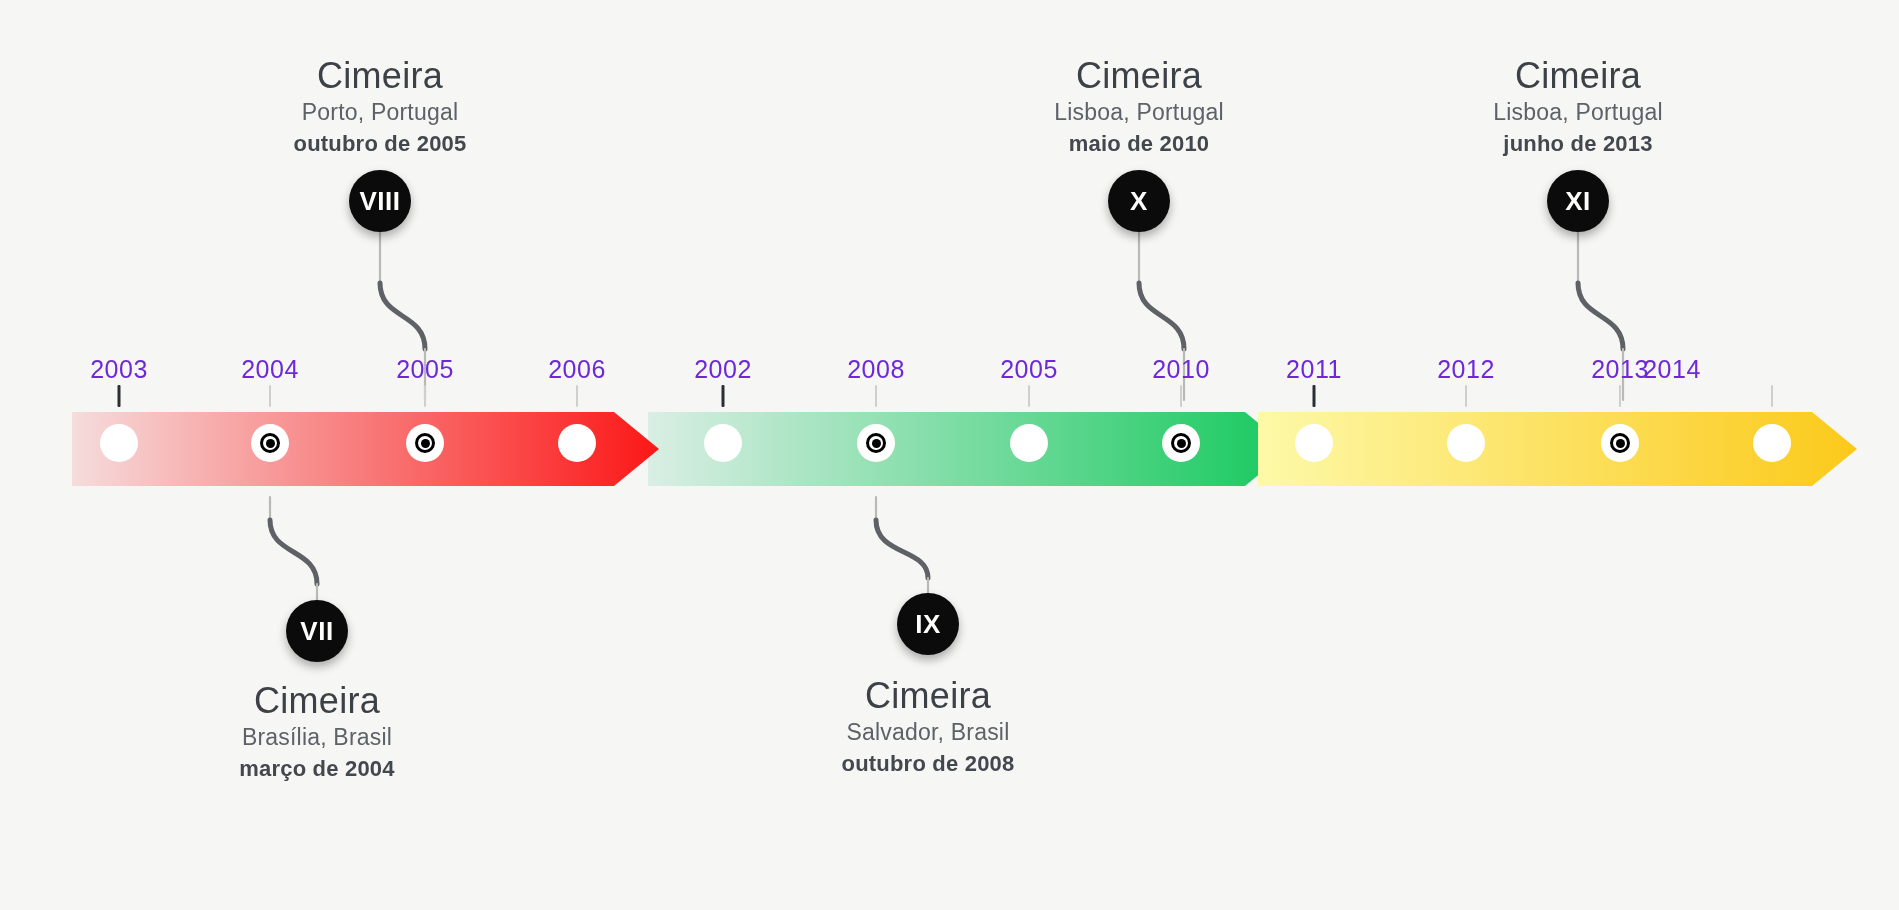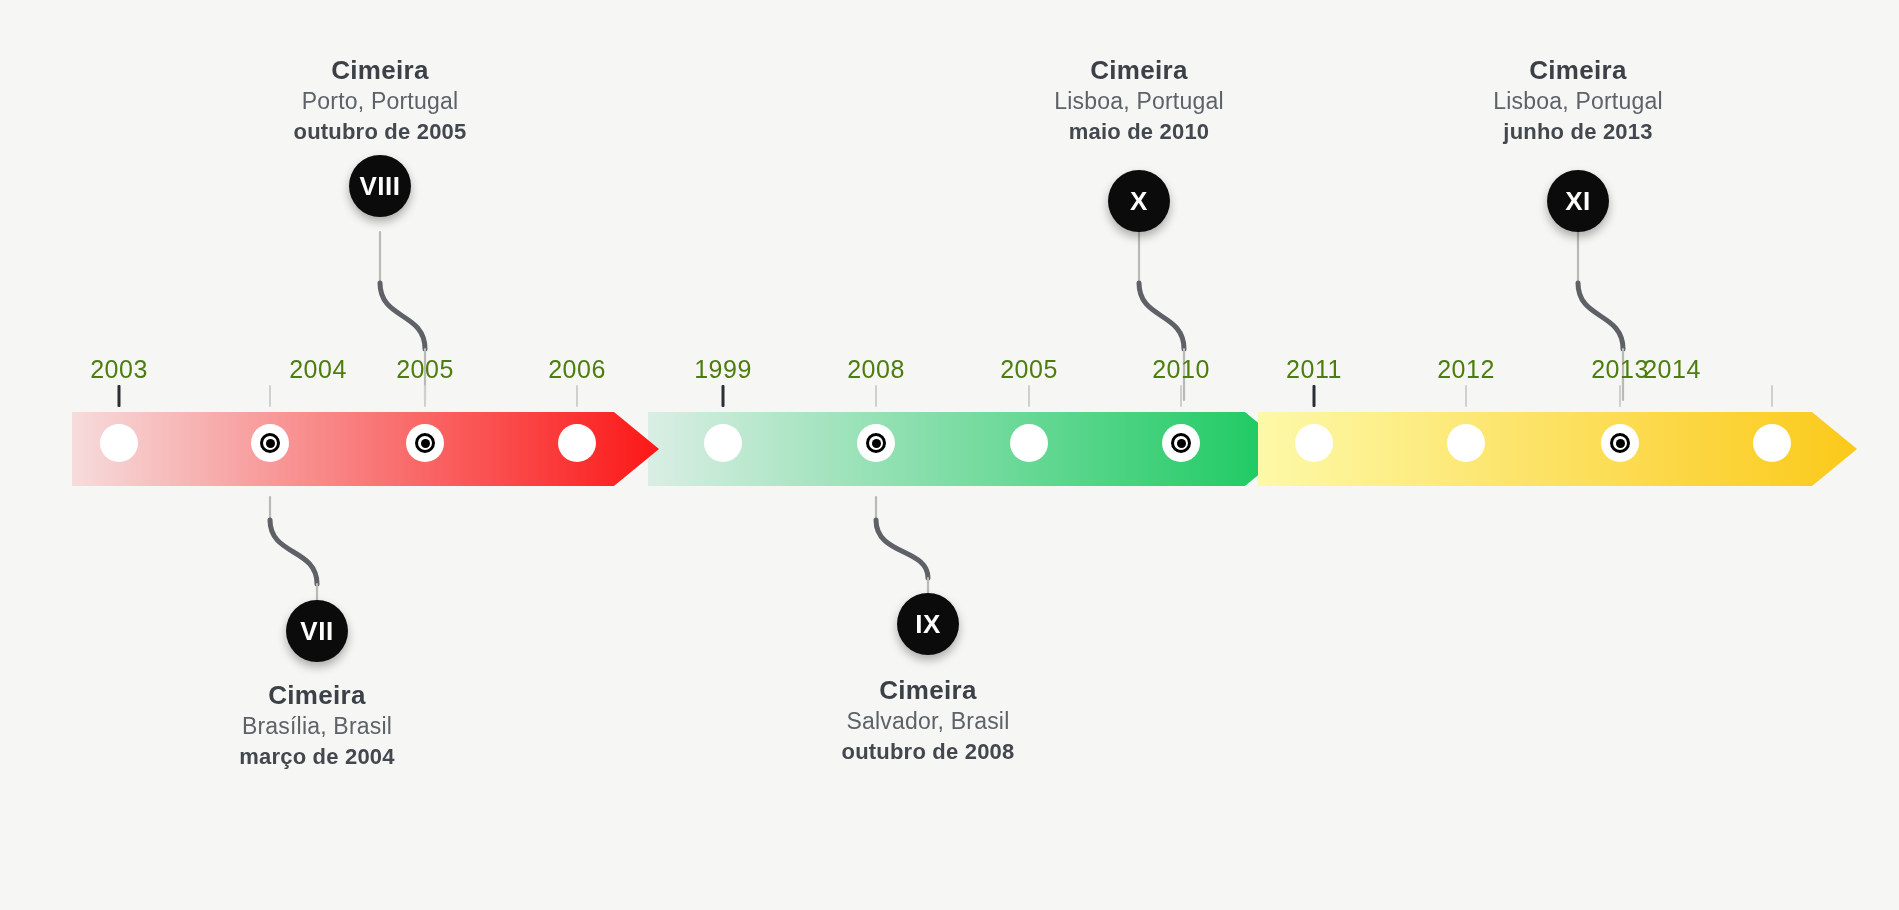--- a/index.html
+++ b/index.html
@@ -30,21 +30,21 @@
     height: 910px;
     pointer-events: none;
   }
 
   
   .year-label {
     position: absolute;
     transform: translateX(-50%);
     font-size: 25px;
     font-weight: 400;
-    color: #4d7c0f;
+    color: #6d28d9;
     letter-spacing: 0.5px;
     white-space: nowrap;
     top: 355px;
   }
   .year-tick {
     position: absolute;
     width: 3px;
     background: #2b2f33;
     top: 385px;
     height: 22px;
@@ -105,22 +105,22 @@
   }
 
   
   .evt-text {
     position: absolute;
     transform: translateX(-50%);
     text-align: center;
     white-space: nowrap;
   }
   .evt-title {
-    font-size: 26px;
-    font-weight: 700;
+    font-size: 36px;
+    font-weight: 400;
     color: #3c4148;
     line-height: 1.18;
     letter-spacing: 0.3px;
   }
   .evt-place {
     font-size: 23px;
     font-weight: 400;
     color: #5d6268;
     line-height: 1.35;
     letter-spacing: 0.2px;
@@ -184,24 +184,24 @@
       <path d="M 270 520 C 270 556, 317 548, 317 584" stroke="#5e6166" stroke-width="5"></path>
       <path d="M 317 584 L 317 604" stroke="#b9b9b6" stroke-width="2.2"></path>
 
       <path d="M 876 497 L 876 520" stroke="#b9b9b6" stroke-width="2.2"></path>
       <path d="M 876 520 C 876 556, 928 548, 928 578" stroke="#5e6166" stroke-width="5"></path>
       <path d="M 928 578 L 928 597" stroke="#b9b9b6" stroke-width="2.2"></path>
     </g>
   </svg>
 
   <div class="year-label" style="left:119px;">2003</div>
-  <div class="year-label" style="left:270px;margin-left:48px;">2004</div>
+  <div class="year-label" style="left:270px;">2004</div>
   <div class="year-label" style="left:425px;">2005</div>
   <div class="year-label" style="left:577px;">2006</div>
-  <div class="year-label" style="left:723px;">1999</div>
+  <div class="year-label" style="left:723px;">2002</div>
   <div class="year-label" style="left:876px;">2008</div>
   <div class="year-label" style="left:1029px;">2005</div>
   <div class="year-label" style="left:1181px;">2010</div>
   <div class="year-label" style="left:1314px;">2011</div>
   <div class="year-label" style="left:1466px;">2012</div>
   <div class="year-label" style="left:1620px;">2013</div>
   <div class="year-label" style="left:1672px;">2014</div>
 
   <div class="year-tick" style="left:119px;"></div>
   <div class="year-tick faint" style="left:270px;"></div>
@@ -247,21 +247,21 @@
         <span class="dot"></span>
       </span>
   </div>
   <div class="node" style="left:1772px;"></div>
 
   <div class="evt-text" style="left:380px; top:55px;">
     <div class="evt-title">Cimeira</div>
     <div class="evt-place">Porto, Portugal</div>
     <div class="evt-date">outubro de 2005</div>
   </div>
-  <div class="badge" style="left:380px; top:155px;">VIII</div>
+  <div class="badge" style="left:380px; top:170px;">VIII</div>
 
   <div class="evt-text" style="left:1139px; top:55px;">
     <div class="evt-title">Cimeira</div>
     <div class="evt-place">Lisboa, Portugal</div>
     <div class="evt-date">maio de 2010</div>
   </div>
   <div class="badge" style="left:1139px; top:170px;">X</div>
 
   <div class="evt-text" style="left:1578px; top:55px;">
     <div class="evt-title">Cimeira</div>

